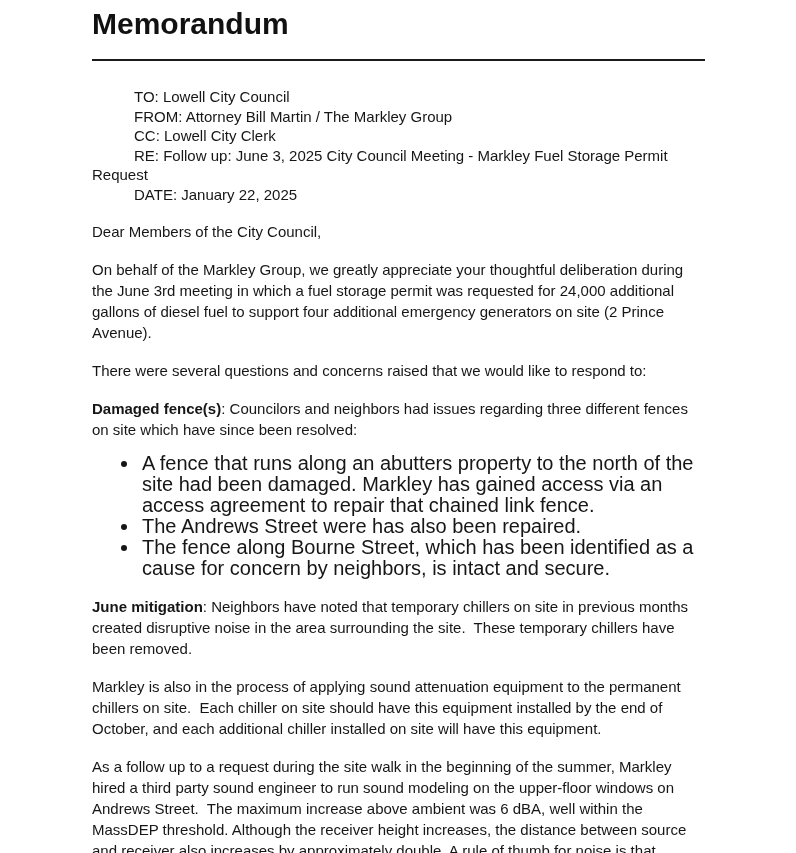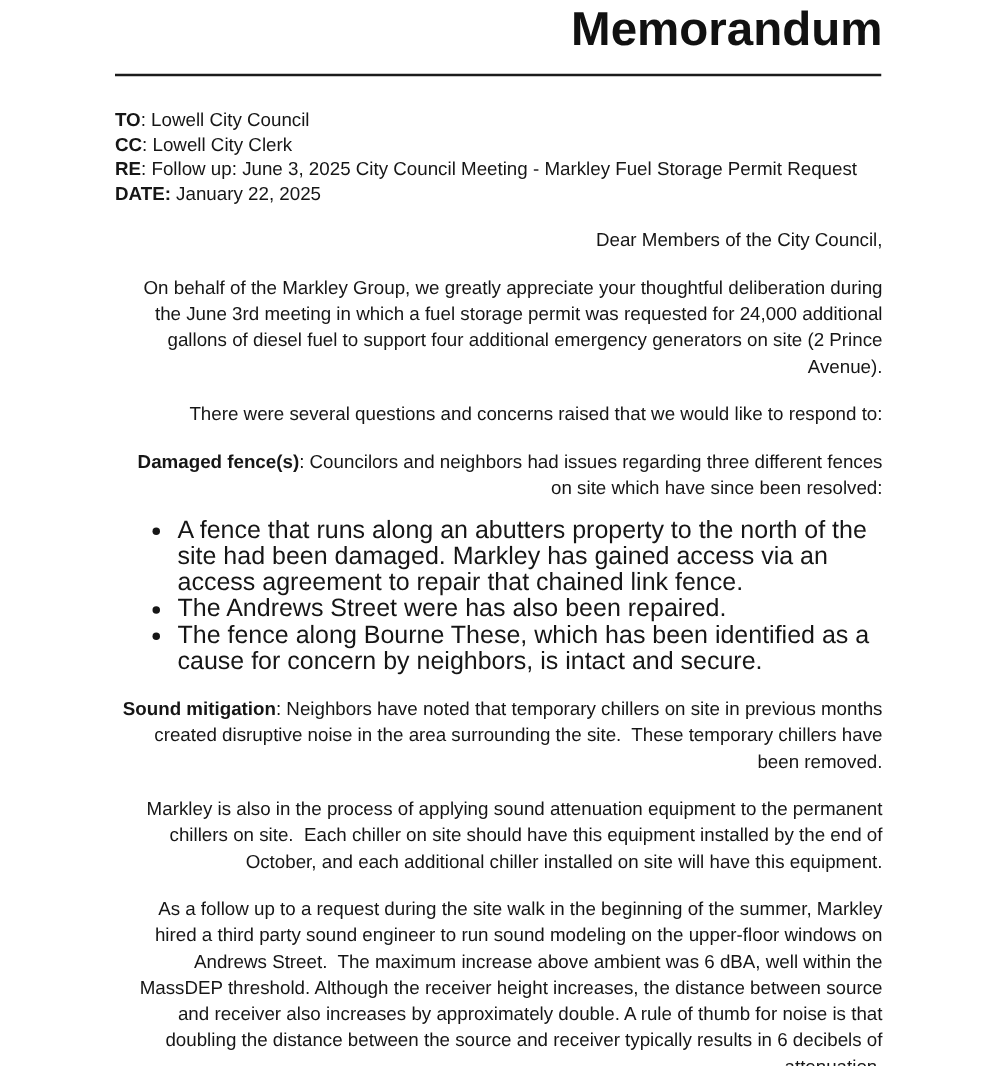--- a/index.html
+++ b/index.html
@@ -18,49 +18,48 @@
     box-sizing: border-box;
     width: 796px;
     height: 853px;
     padding: 5px 0 0 92px;
   }
   .content {
     width: 614px;
   }
   .memo-title {
     margin: 0;
-    font-size: 38px;
+    font-size: 30px;
     line-height: 38px;
     font-weight: 700;
     color: #111111;
     letter-spacing: 0px;
-    text-align: right;
   }
   .title-divider {
     border: none;
     border-top: 2px solid #1b1b1b;
     margin: 16px 0 0 0;
     width: 613px;
   }
   .memo-header {
     margin-top: 26px;
     font-size: 15px;
     line-height: 19.5px;
   }
   .header-row strong {
-    font-weight: 700;
+    font-weight: 400;
+    margin-left: 42px;
   }
   .bind-text {
     white-space: pre-wrap;
   }
   .para {
     margin: 17px 0 0 0;
     font-size: 15px;
     line-height: 21px;
-    text-align: right;
   }
   .para strong {
     font-weight: 700;
   }
   .bullet-list {
     margin: 13px 0 0 0;
     padding: 0 0 0 48px;
     font-size: 20px;
     line-height: 21px;
   }
@@ -75,20 +74,23 @@
 <div class="page">
   <div class="content">
 
     <h1 class="memo-title">Memorandum</h1>
 
     <hr class="title-divider">
 
     <div class="memo-header">
       <div class="header-row">
         <strong>TO</strong><span class="bind-text">: Lowell City Council</span>
+      </div>
+      <div class="header-row">
+        <strong>FROM</strong><span class="bind-text">: Attorney Bill Martin / The Markley Group</span>
       </div>
       <div class="header-row">
         <strong>CC</strong><span class="bind-text">: Lowell City Clerk</span>
       </div>
       <div class="header-row">
         <strong>RE</strong><span class="bind-text">: Follow up: June 3, 2025 City Council Meeting - Markley Fuel Storage Permit Request</span>
       </div>
       <div class="header-row">
         <strong>DATE:</strong><span class="bind-text"> January 22, 2025</span>
       </div>
@@ -106,25 +108,25 @@
       <span class="bind-text">There were several questions and concerns raised that we would like to respond to:</span>
     </p>
 
     <p class="para">
       <strong class="bind-text">Damaged fence(s)</strong><span class="bind-text">: Councilors and neighbors had issues regarding three different fences on site which have since been resolved:</span>
     </p>
 
     <ul class="bullet-list">
       <li><span class="bind-text">A fence that runs along an abutters property to the north of the site had been damaged. Markley has gained access via an access agreement to repair that chained link fence.</span></li>
       <li><span class="bind-text">The Andrews Street were has also been repaired.</span></li>
-      <li><span class="bind-text">The fence along Bourne These, which has been identified as a cause for concern by neighbors, is intact and secure.</span></li>
+      <li><span class="bind-text">The fence along Bourne Street, which has been identified as a cause for concern by neighbors, is intact and secure.</span></li>
     </ul>
 
     <p class="para">
-      <strong class="bind-text">Sound mitigation</strong><span class="bind-text">: Neighbors have noted that temporary chillers on site in previous months created disruptive noise in the area surrounding the site.  These temporary chillers have been removed.</span>
+      <strong class="bind-text">June mitigation</strong><span class="bind-text">: Neighbors have noted that temporary chillers on site in previous months created disruptive noise in the area surrounding the site.  These temporary chillers have been removed.</span>
     </p>
 
     <p class="para">
       <span class="bind-text">Markley is also in the process of applying sound attenuation equipment to the permanent chillers on site.  Each chiller on site should have this equipment installed by the end of October, and each additional chiller installed on site will have this equipment.</span>
     </p>
 
     <p class="para">
       <span class="bind-text">As a follow up to a request during the site walk in the beginning of the summer, Markley hired a third party sound engineer to run sound modeling on the upper-floor windows on Andrews Street.  The maximum increase above ambient was 6 dBA, well within the MassDEP threshold. Although the receiver height increases, the distance between source and receiver also increases by approximately double. A rule of thumb for noise is that doubling the distance between the source and receiver typically results in 6 decibels of attenuation.</span>
     </p>
 

